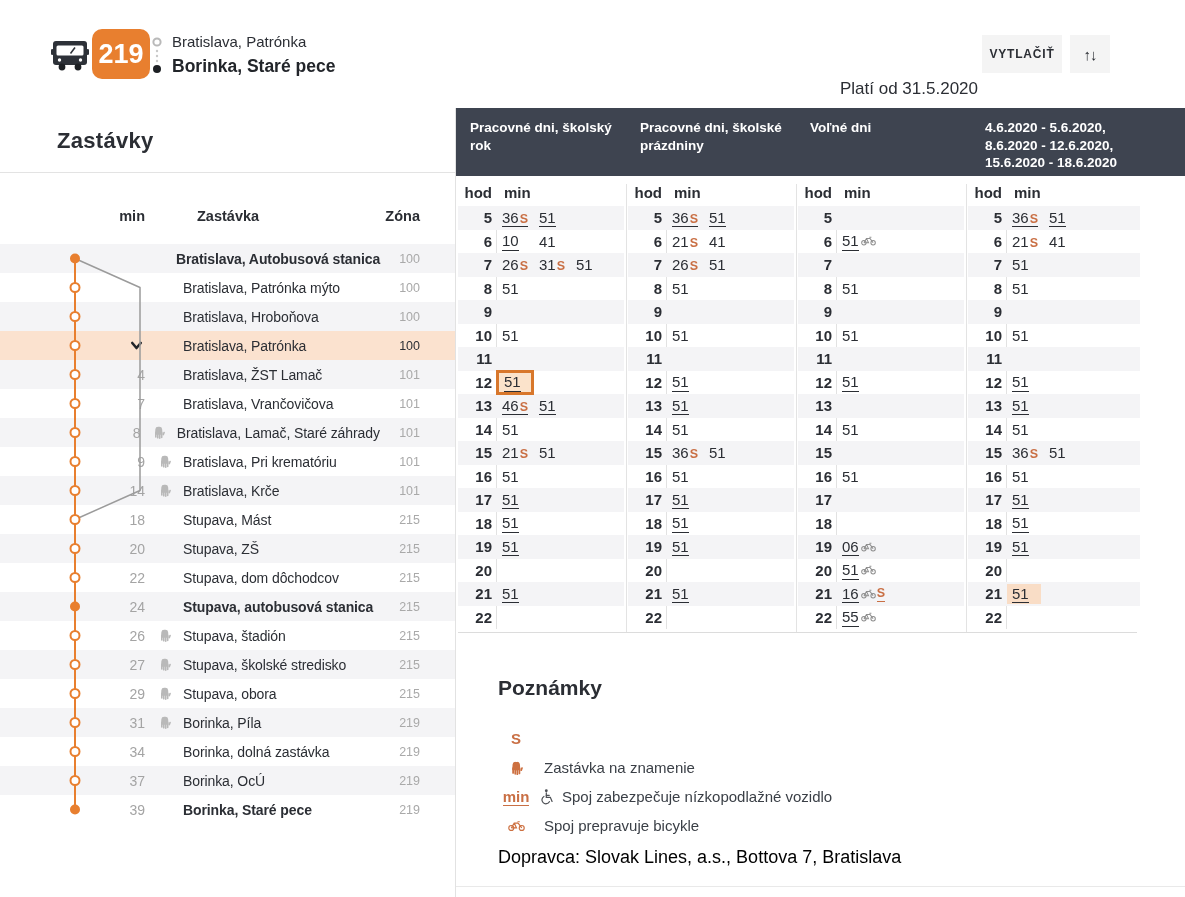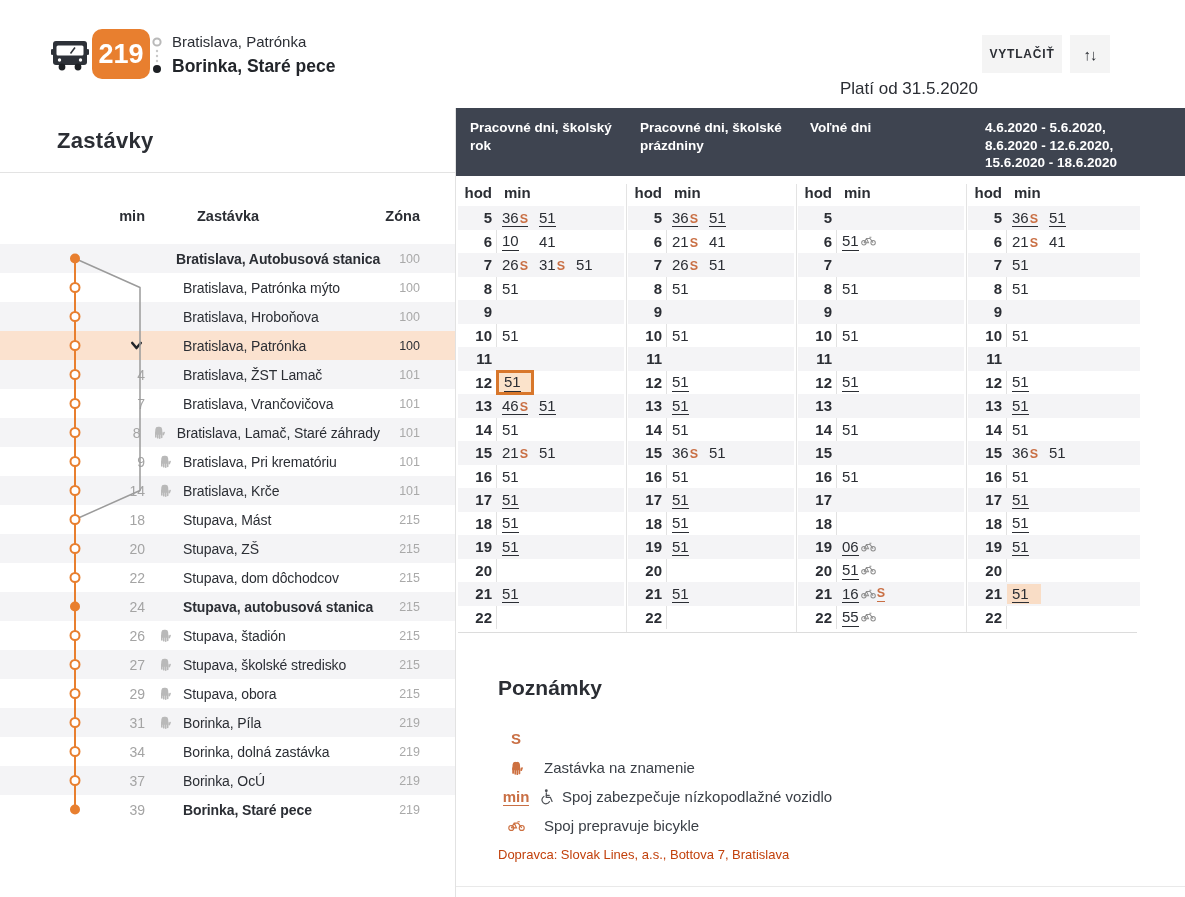--- a/index.html
+++ b/index.html
@@ -79,21 +79,21 @@
   .notes { position:absolute; left:24px; top:568px; width:660px;margin-left:18px; }
   .notes-title { font-size:21px; font-weight:bold; margin-bottom:24px; }
   .note { display:flex; align-items:center; min-height:29px; font-size:15px; color:#3a3f46; }
   .nicon { width:36px; display:flex; justify-content:center; align-items:center; flex:none; }
   .ntext { margin-left:10px; }
   .s-sym { color:#c96f44; font-size:15px; font-weight:bold; }
   .min-sym { color:#c96f44; font-size:15px; font-weight:bold; border-bottom:1.5px solid #c96f44; }
   .hand-orange svg { width:14px; height:14px; transform:rotate(180deg); color:#cd7040; }
   .bike-orange { width:17px; height:12px; color:#cd7040; }
   .wheel { width:14px; height:17px; color:#4c4f54; margin:0 4px 0 6px; flex:none; }
-  .operator { margin-top:7px; font-size:13px; color:#c2410c; }
+  .operator { margin-top:7px; font-size:18px; color:#000000; }
 </style>
 </head>
 <body>
 
 <div class="app-header">
   <svg class="bus-icon" viewBox="0 0 40 40">
     <rect x="1" y="14" width="2.4" height="6" rx="1.2" fill="#2d3138"></rect>
       <rect x="36.6" y="14" width="2.4" height="6" rx="1.2" fill="#2d3138"></rect>
     <path d="M6 6h28a3 3 0 0 1 3 3v18a3 3 0 0 1-3 3H6a3 3 0 0 1-3-3V9a3 3 0 0 1 3-3z" fill="#2d3138"></path>
     <rect x="6.5" y="10.5" width="27" height="10" rx="1.5" fill="#fff"></rect>

